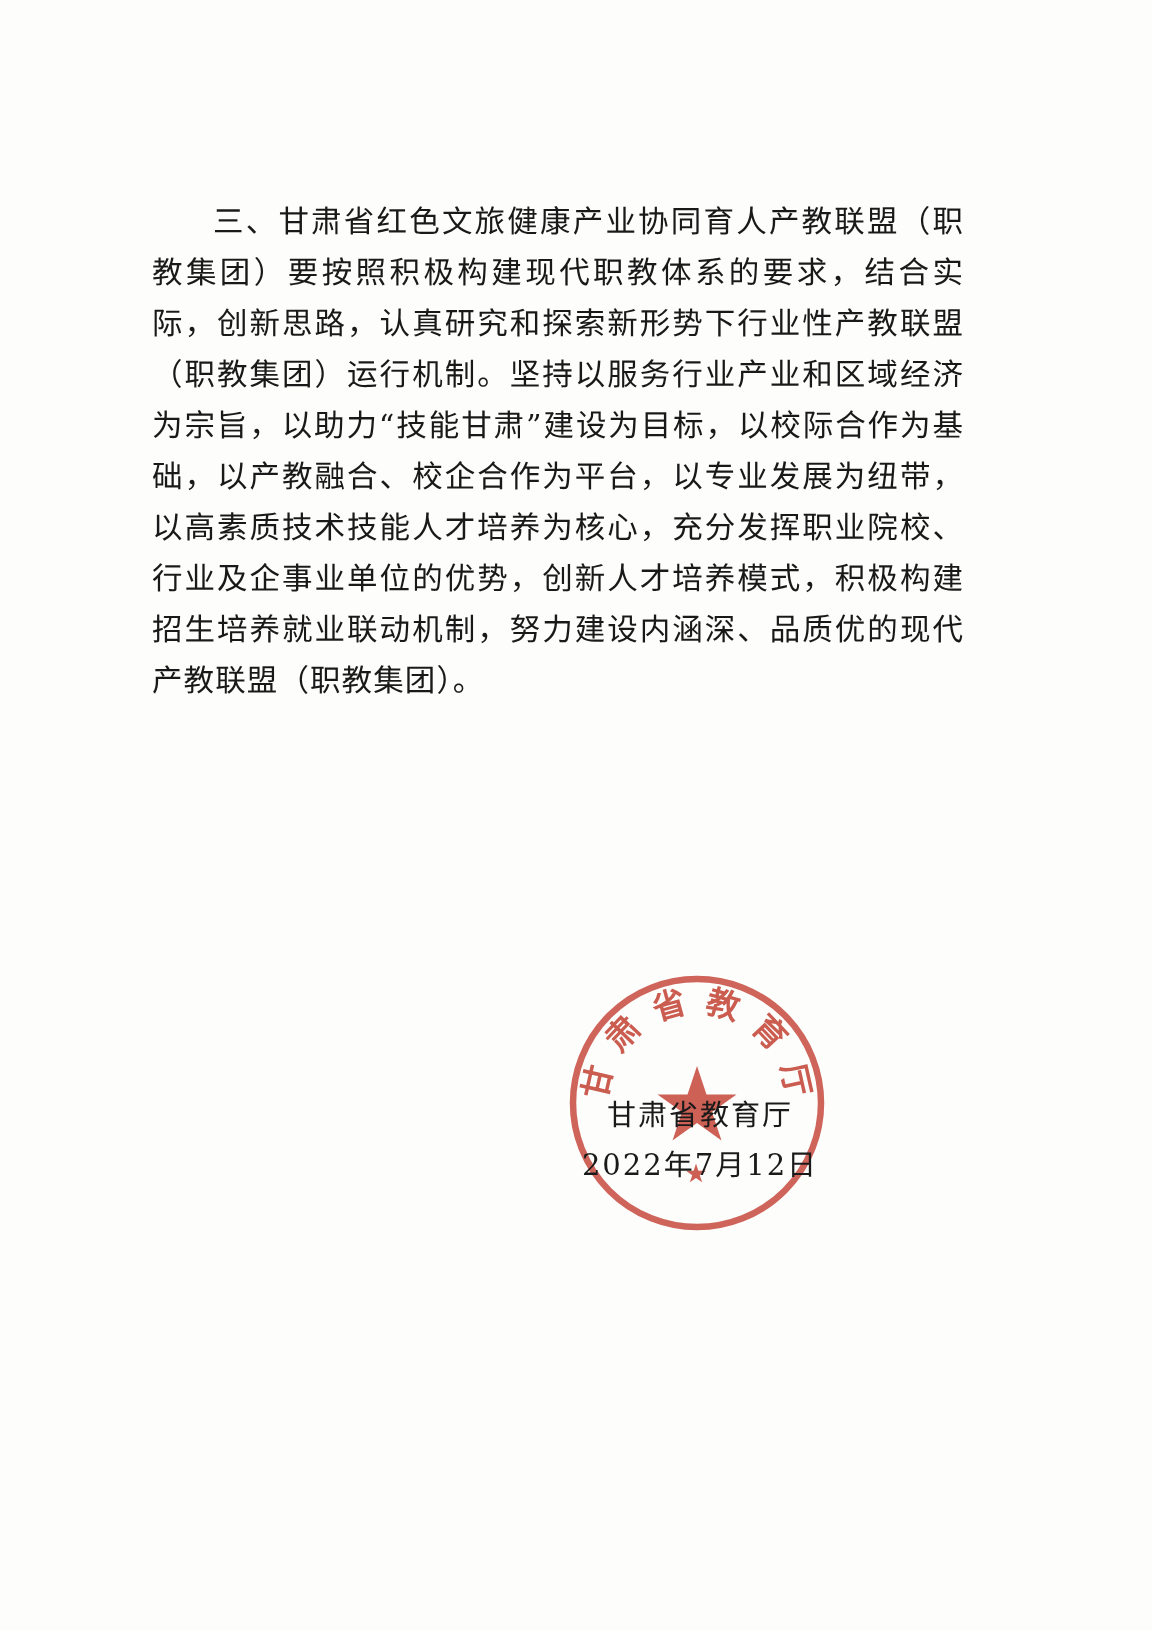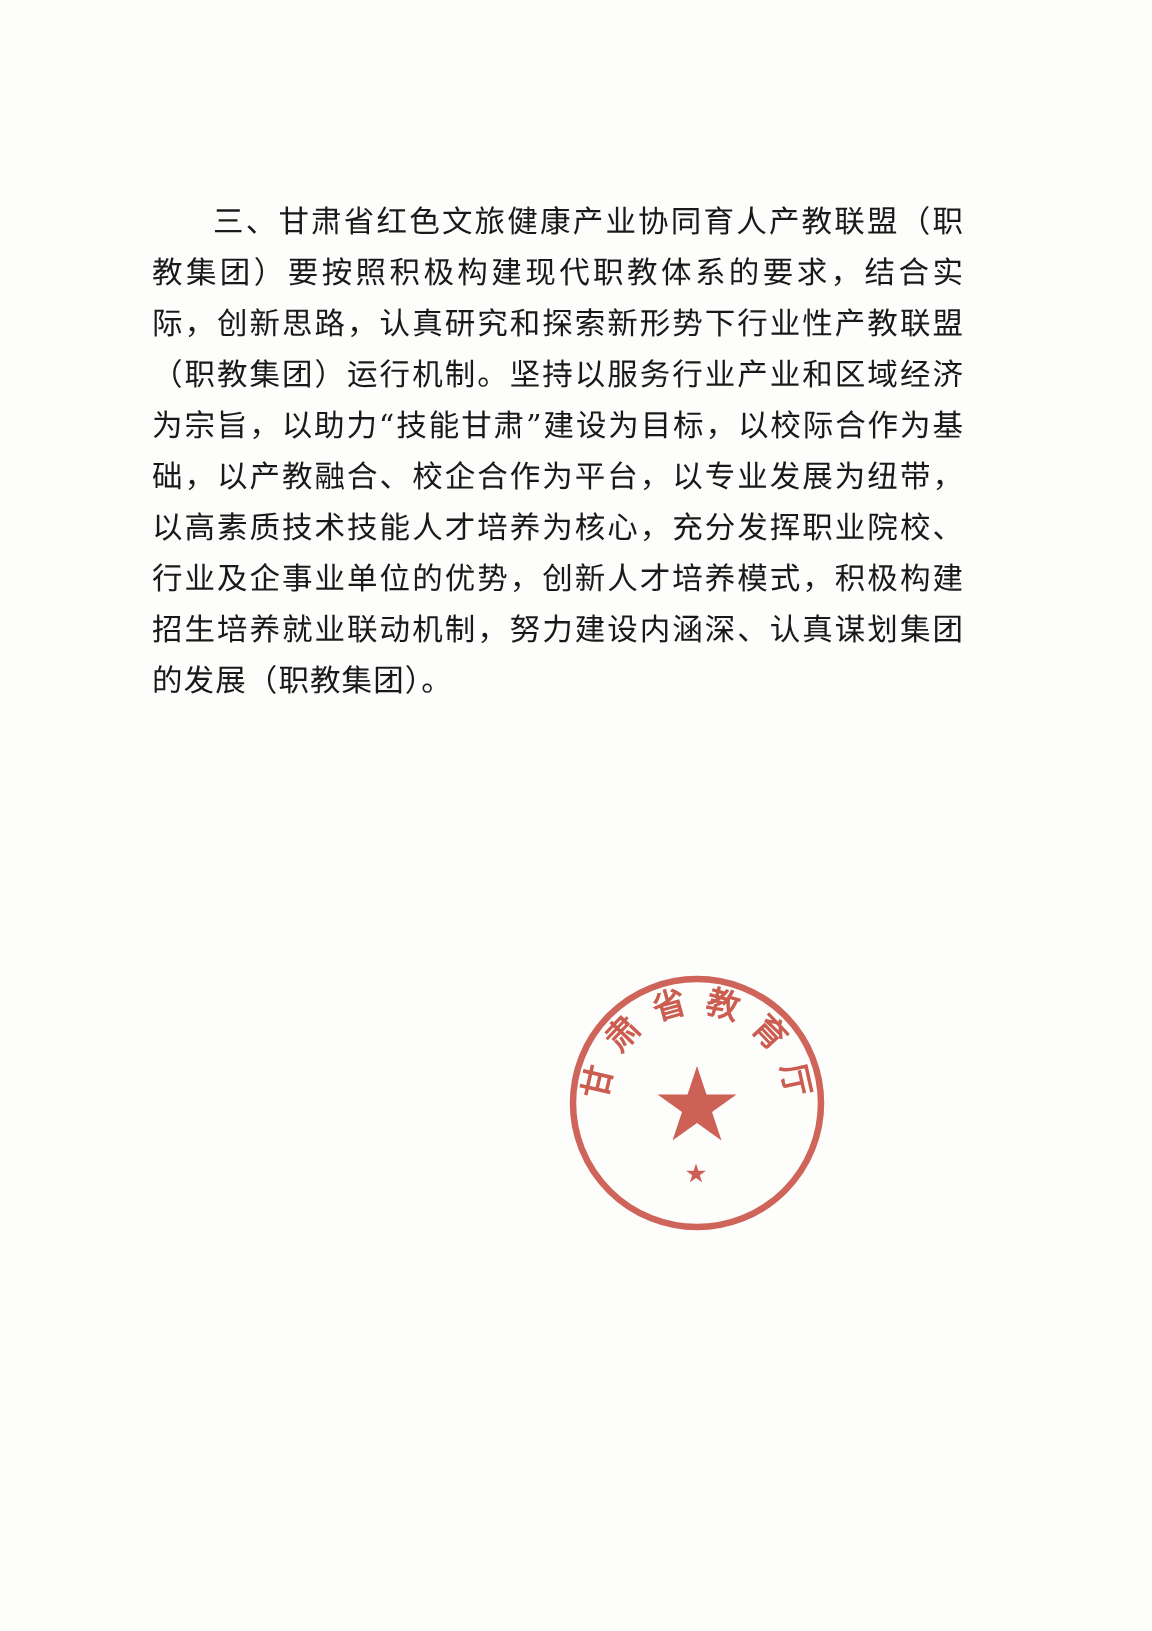--- a/index.html
+++ b/index.html
@@ -89,32 +89,36 @@
     font-size: 21px;
     letter-spacing: 2px;
   }
 </style>
 </head>
 <body>
 
 <div class="page">
 
   <div class="doc-body">
-    <p class="para">三、甘肃省红色文旅健康产业协同育人产教联盟（职教集团）要按照积极构建现代职教体系的要求，结合实际，创新思路，认真研究和探索新形势下行业性产教联盟（职教集团）运行机制。坚持以服务行业产业和区域经济为宗旨，以助力“技能甘肃”建设为目标，以校际合作为基础，以产教融合、校企合作为平台，以专业发展为纽带，以高素质技术技能人才培养为核心，充分发挥职业院校、行业及企事业单位的优势，创新人才培养模式，积极构建招生培养就业联动机制，努力建设内涵深、认真谋划集团的发展（职教集团）。</p>
+    <p class="para">三、甘肃省红色文旅健康产业协同育人产教联盟（职教集团）要按照积极构建现代职教体系的要求，结合实际，创新思路，认真研究和探索新形势下行业性产教联盟（职教集团）运行机制。坚持以服务行业产业和区域经济为宗旨，以助力“技能甘肃”建设为目标，以校际合作为基础，以产教融合、校企合作为平台，以专业发展为纽带，以高素质技术技能人才培养为核心，充分发挥职业院校、行业及企事业单位的优势，创新人才培养模式，积极构建招生培养就业联动机制，努力建设内涵深、品质优的现代产教联盟（职教集团）。</p>
   </div>
 
   <div class="seal">
     <svg viewBox="0 0 262 262" xmlns="http://www.w3.org/2000/svg">
       <circle class="seal-ring" cx="131" cy="131" r="124"></circle>
       <polygon class="seal-star" points="131,94 140.5,122.5 170.5,122.5 146,140 155.5,168.5 131,151 106.5,168.5 116,140 91.5,122.5 121.5,122.5"></polygon>
       <path id="sealArc" d="M 41 131 A 90 90 0 0 1 221 131" fill="none"></path>
       <text class="seal-arc-text">
         <textPath href="#sealArc" startOffset="50%" text-anchor="middle">甘 肃 省 教 育 厅</textPath>
       </text>
       <path id="sealArcBottom" d="M 53 152 A 82 82 0 0 0 209 152" fill="none"></path>
       <text class="seal-bottom-text">
         <textPath href="#sealArcBottom" startOffset="50%" text-anchor="middle">★</textPath>
       </text>
     </svg>
   </div>
 
+  <div class="signature-block">
+    <div class="sig-line">甘肃省教育厅</div>
+    <div class="sig-line">2022年7月12日</div>
+  </div>
 
 </div>
 
 </body></html>

